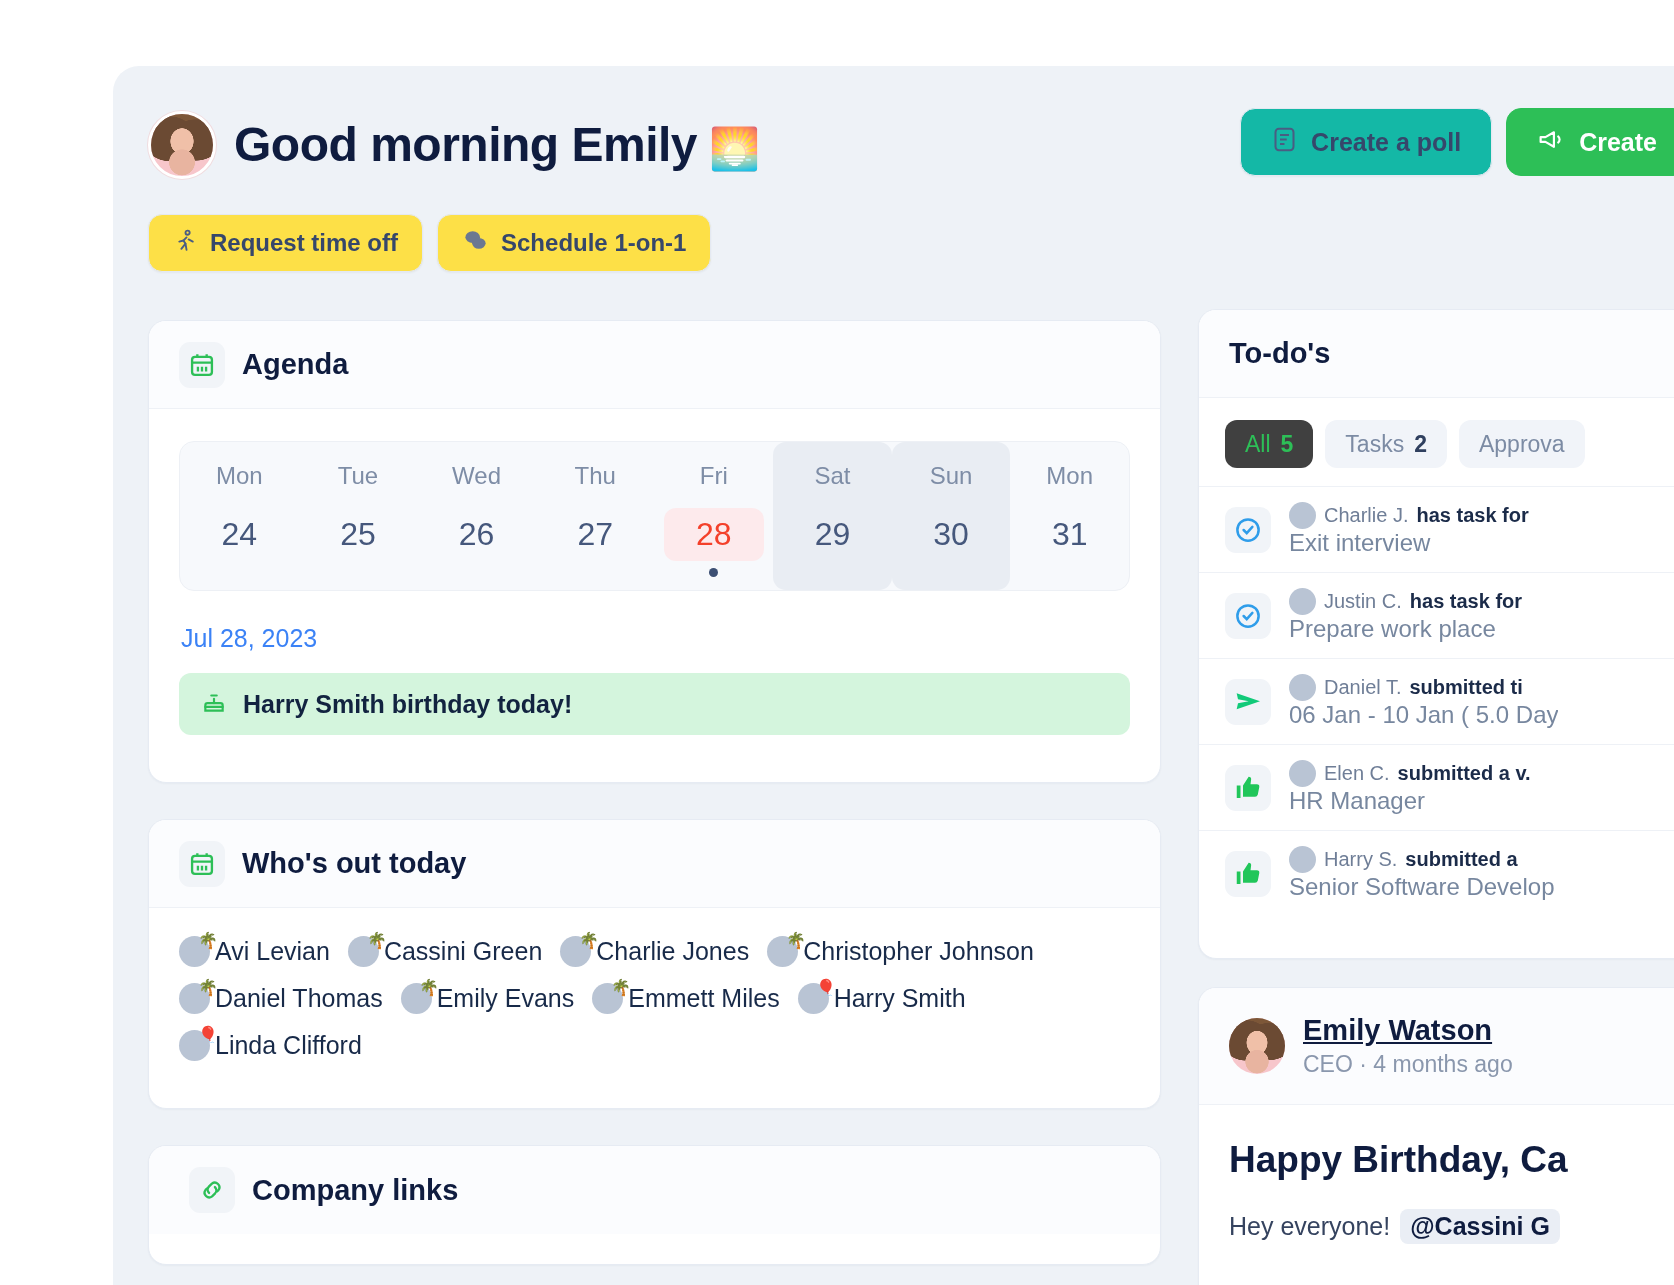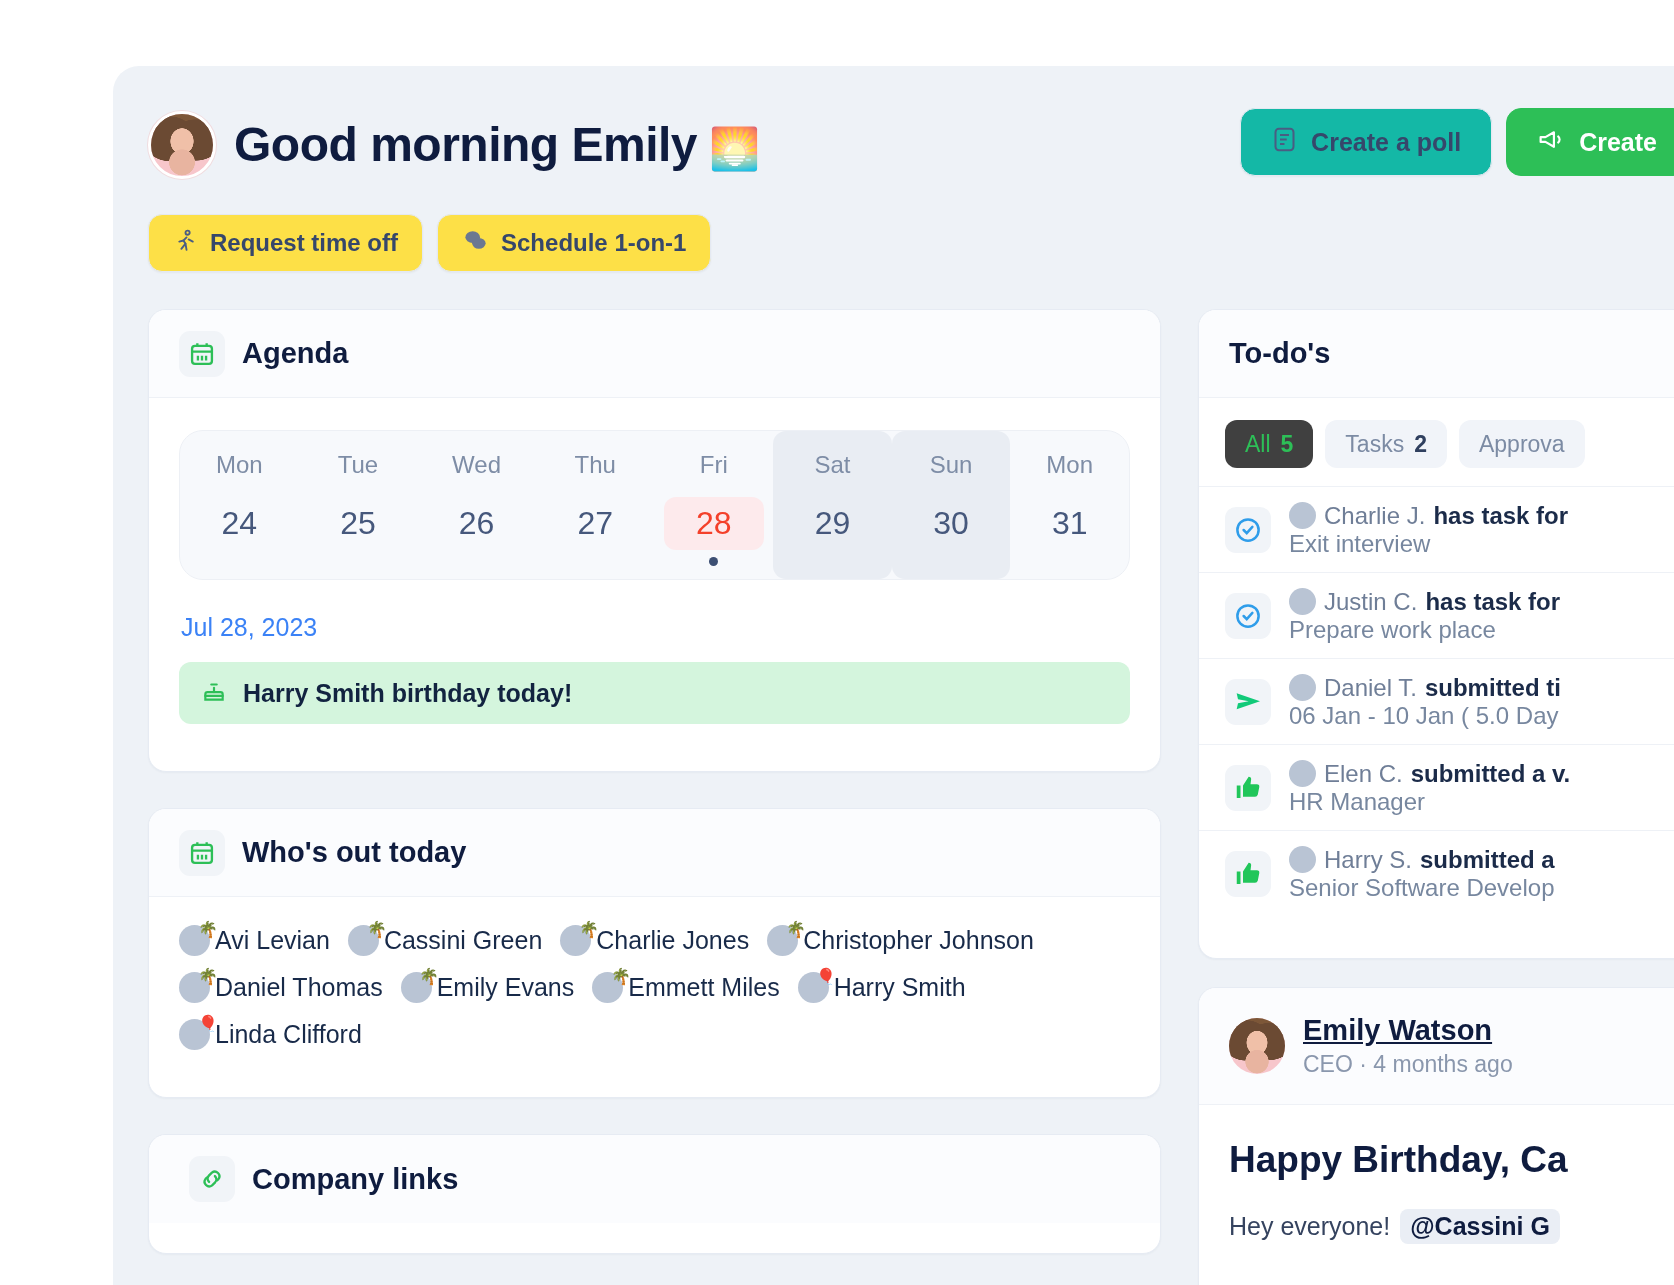--- a/index.html
+++ b/index.html
@@ -116,29 +116,29 @@
   .card-head-plain { border-bottom: none; padding-left: 40px; }
   .ic-box {
     width: 46px; height: 46px; border-radius: 11px;
     background: #f1f4f8;
     display: flex; align-items: center; justify-content: center;
     flex: none;
   }
   .card-title { font-size: 29px; font-weight: bold; color: #0f1c3f; }
 
   
-  .col-left { position: absolute; left: 35px; top: 243px; width: 1013px; }
+  .col-left { position: absolute; left: 35px; top: 254px; width: 1013px; }
 
   .agenda-card { height: 463px; }
   .cal-strip {
     margin: 32px 30px 0 30px;
     height: 150px;
     background: #f7f9fc;
     border: 1.5px solid #edf0f5;
-    border-radius: 24px;
+    border-radius: 15px;
     display: flex;
     overflow: hidden;
   }
   .cal-cell {
     flex: 1;
     display: flex; flex-direction: column; align-items: center;
     padding-top: 20px;
     position: relative;
     cursor: pointer;
   }
@@ -209,21 +209,21 @@
     height: 86px;
     cursor: pointer;
   }
   .todo-ic {
     width: 46px; height: 46px; border-radius: 11px;
     background: #f1f4f8; flex: none;
     display: flex; align-items: center; justify-content: center;
     font-size: 26px;
   }
   .todo-txt { min-width: 0; overflow: hidden; }
-  .todo-l1 { font-size: 24px; color: #6f7e97; white-space: nowrap; display: flex; align-items: center; gap: 8px; }
+  .todo-l1 { font-size: 20px; color: #6f7e97; white-space: nowrap; display: flex; align-items: center; gap: 8px; }
   .todo-l1 .who { color: #6f7e97; }
   .todo-l1 .act { color: #1b2b49; font-weight: bold; }
   .todo-l2 { font-size: 24px; color: #77879f; white-space: nowrap; margin-top: 4px; }
   .mini-av { width: 27px; height: 27px; border-radius: 50%; background: #b9c4d4; flex: none; }
 
   .post-card { margin-top: 28px; height: 400px; }
   .post-head {
     display: flex; align-items: center; gap: 18px;
     padding: 26px 30px; background: #fbfcfe;
     border-bottom: 1.5px solid #eef1f6;

